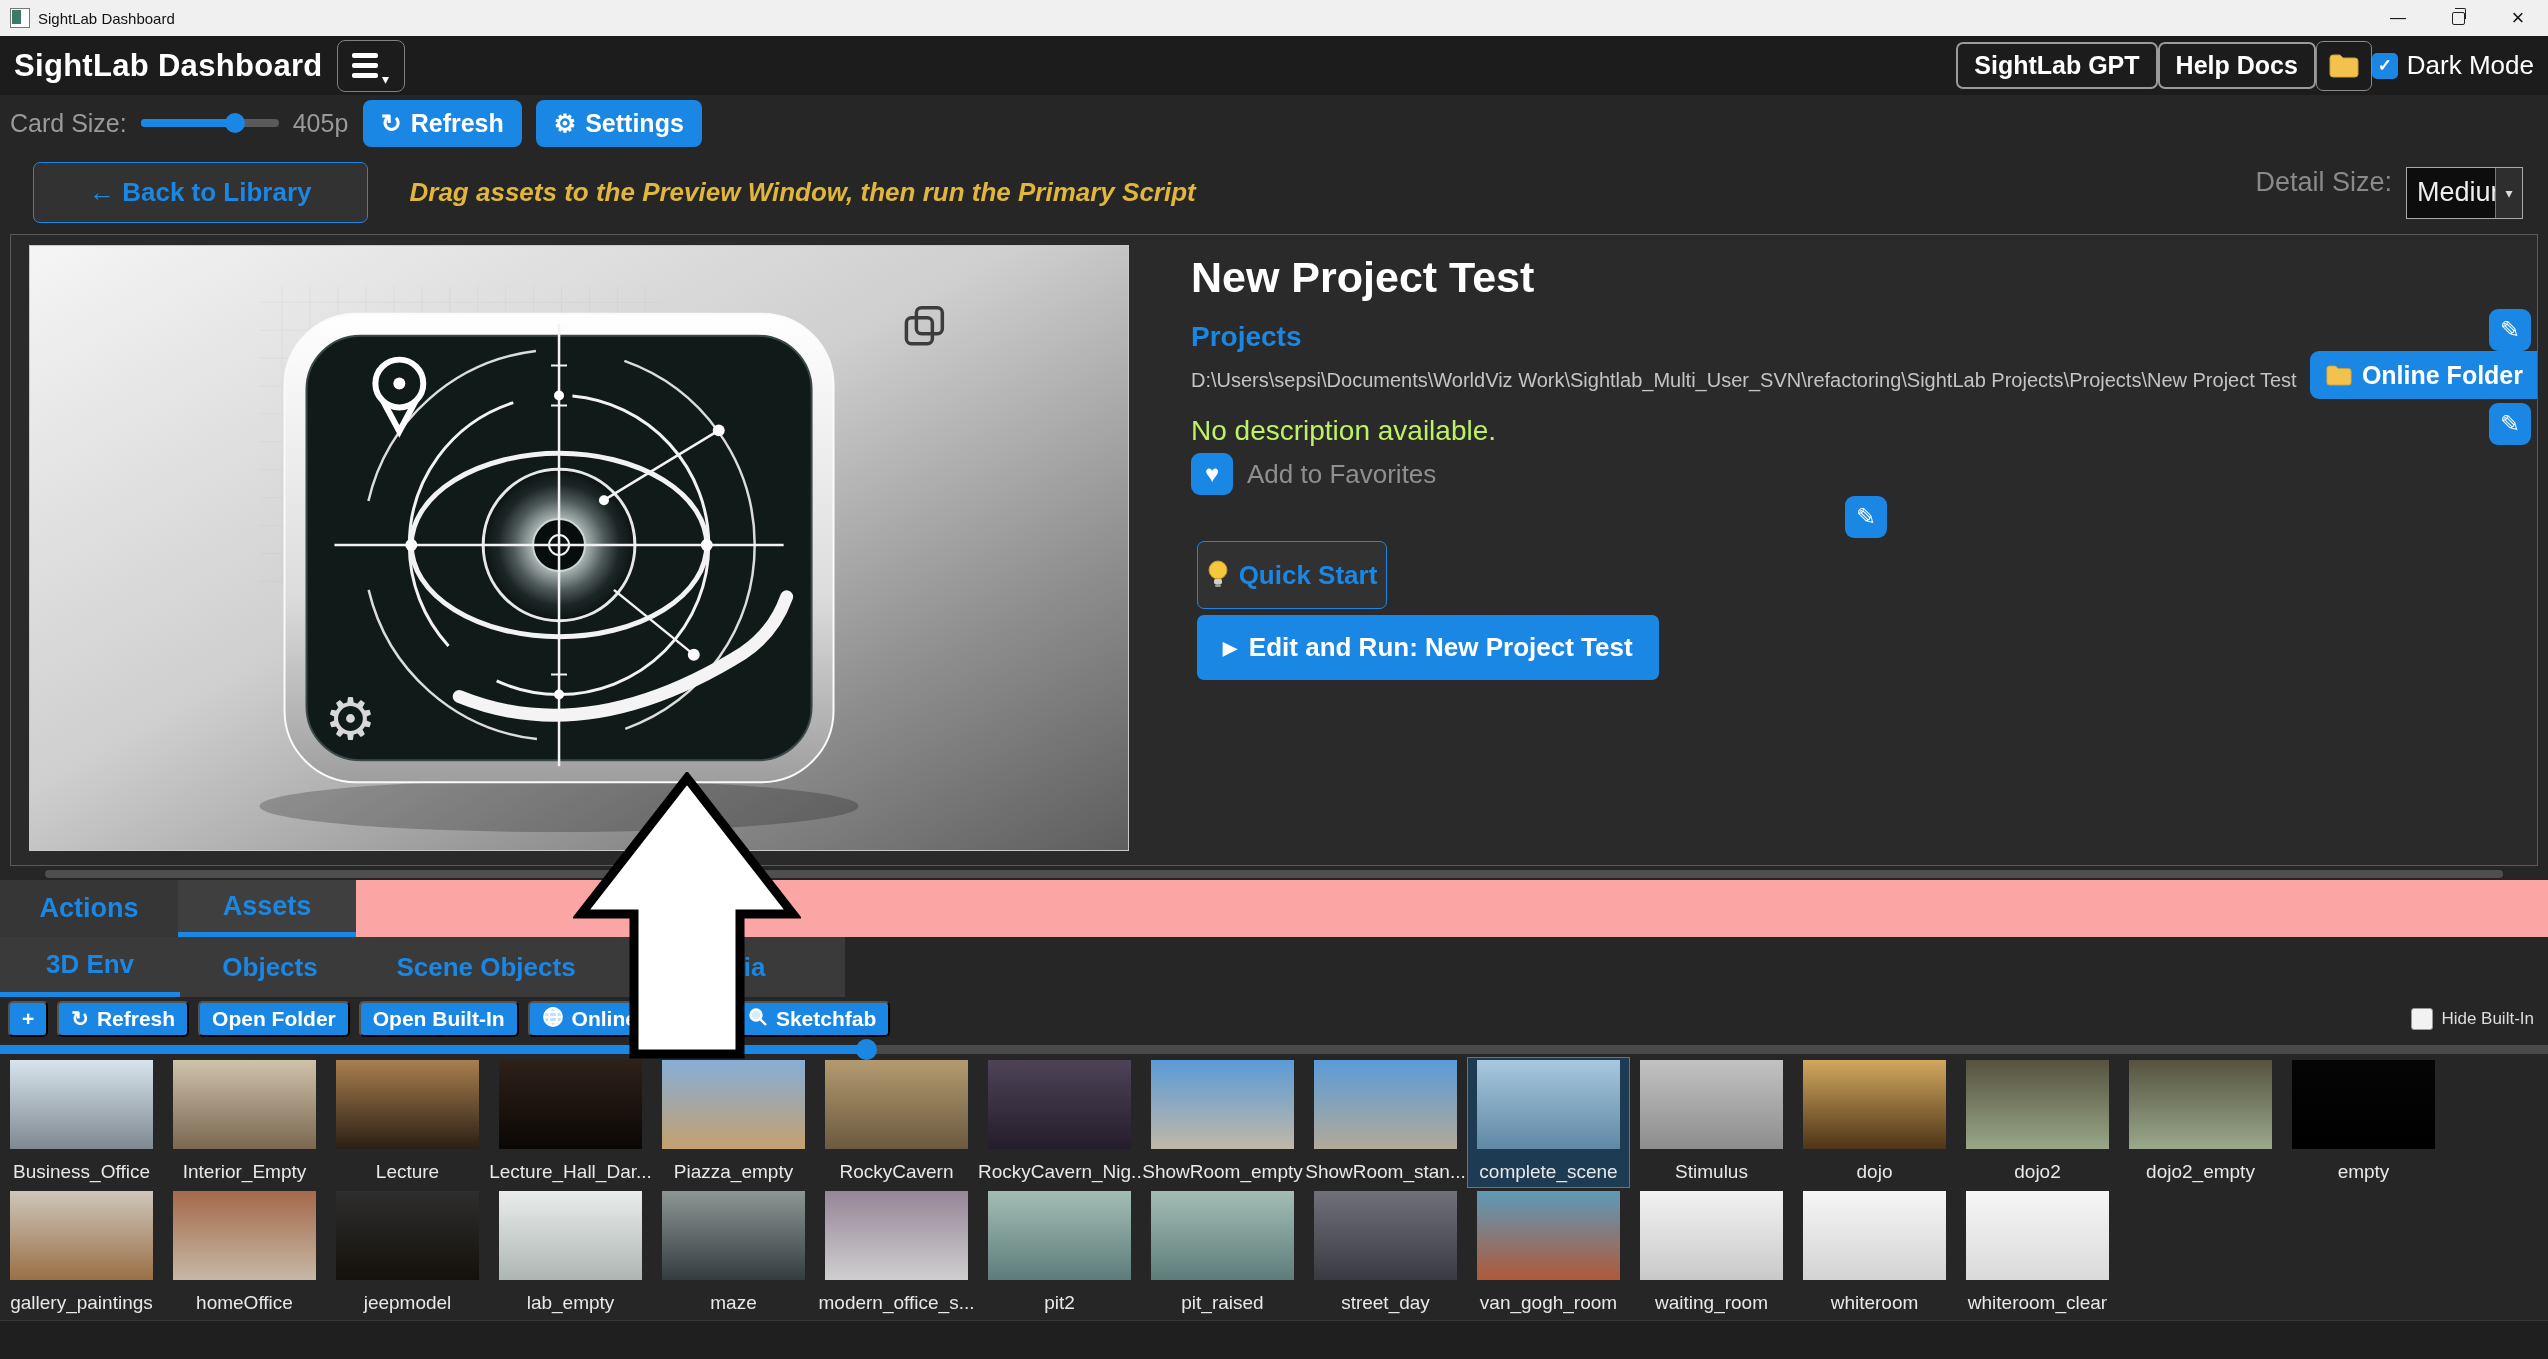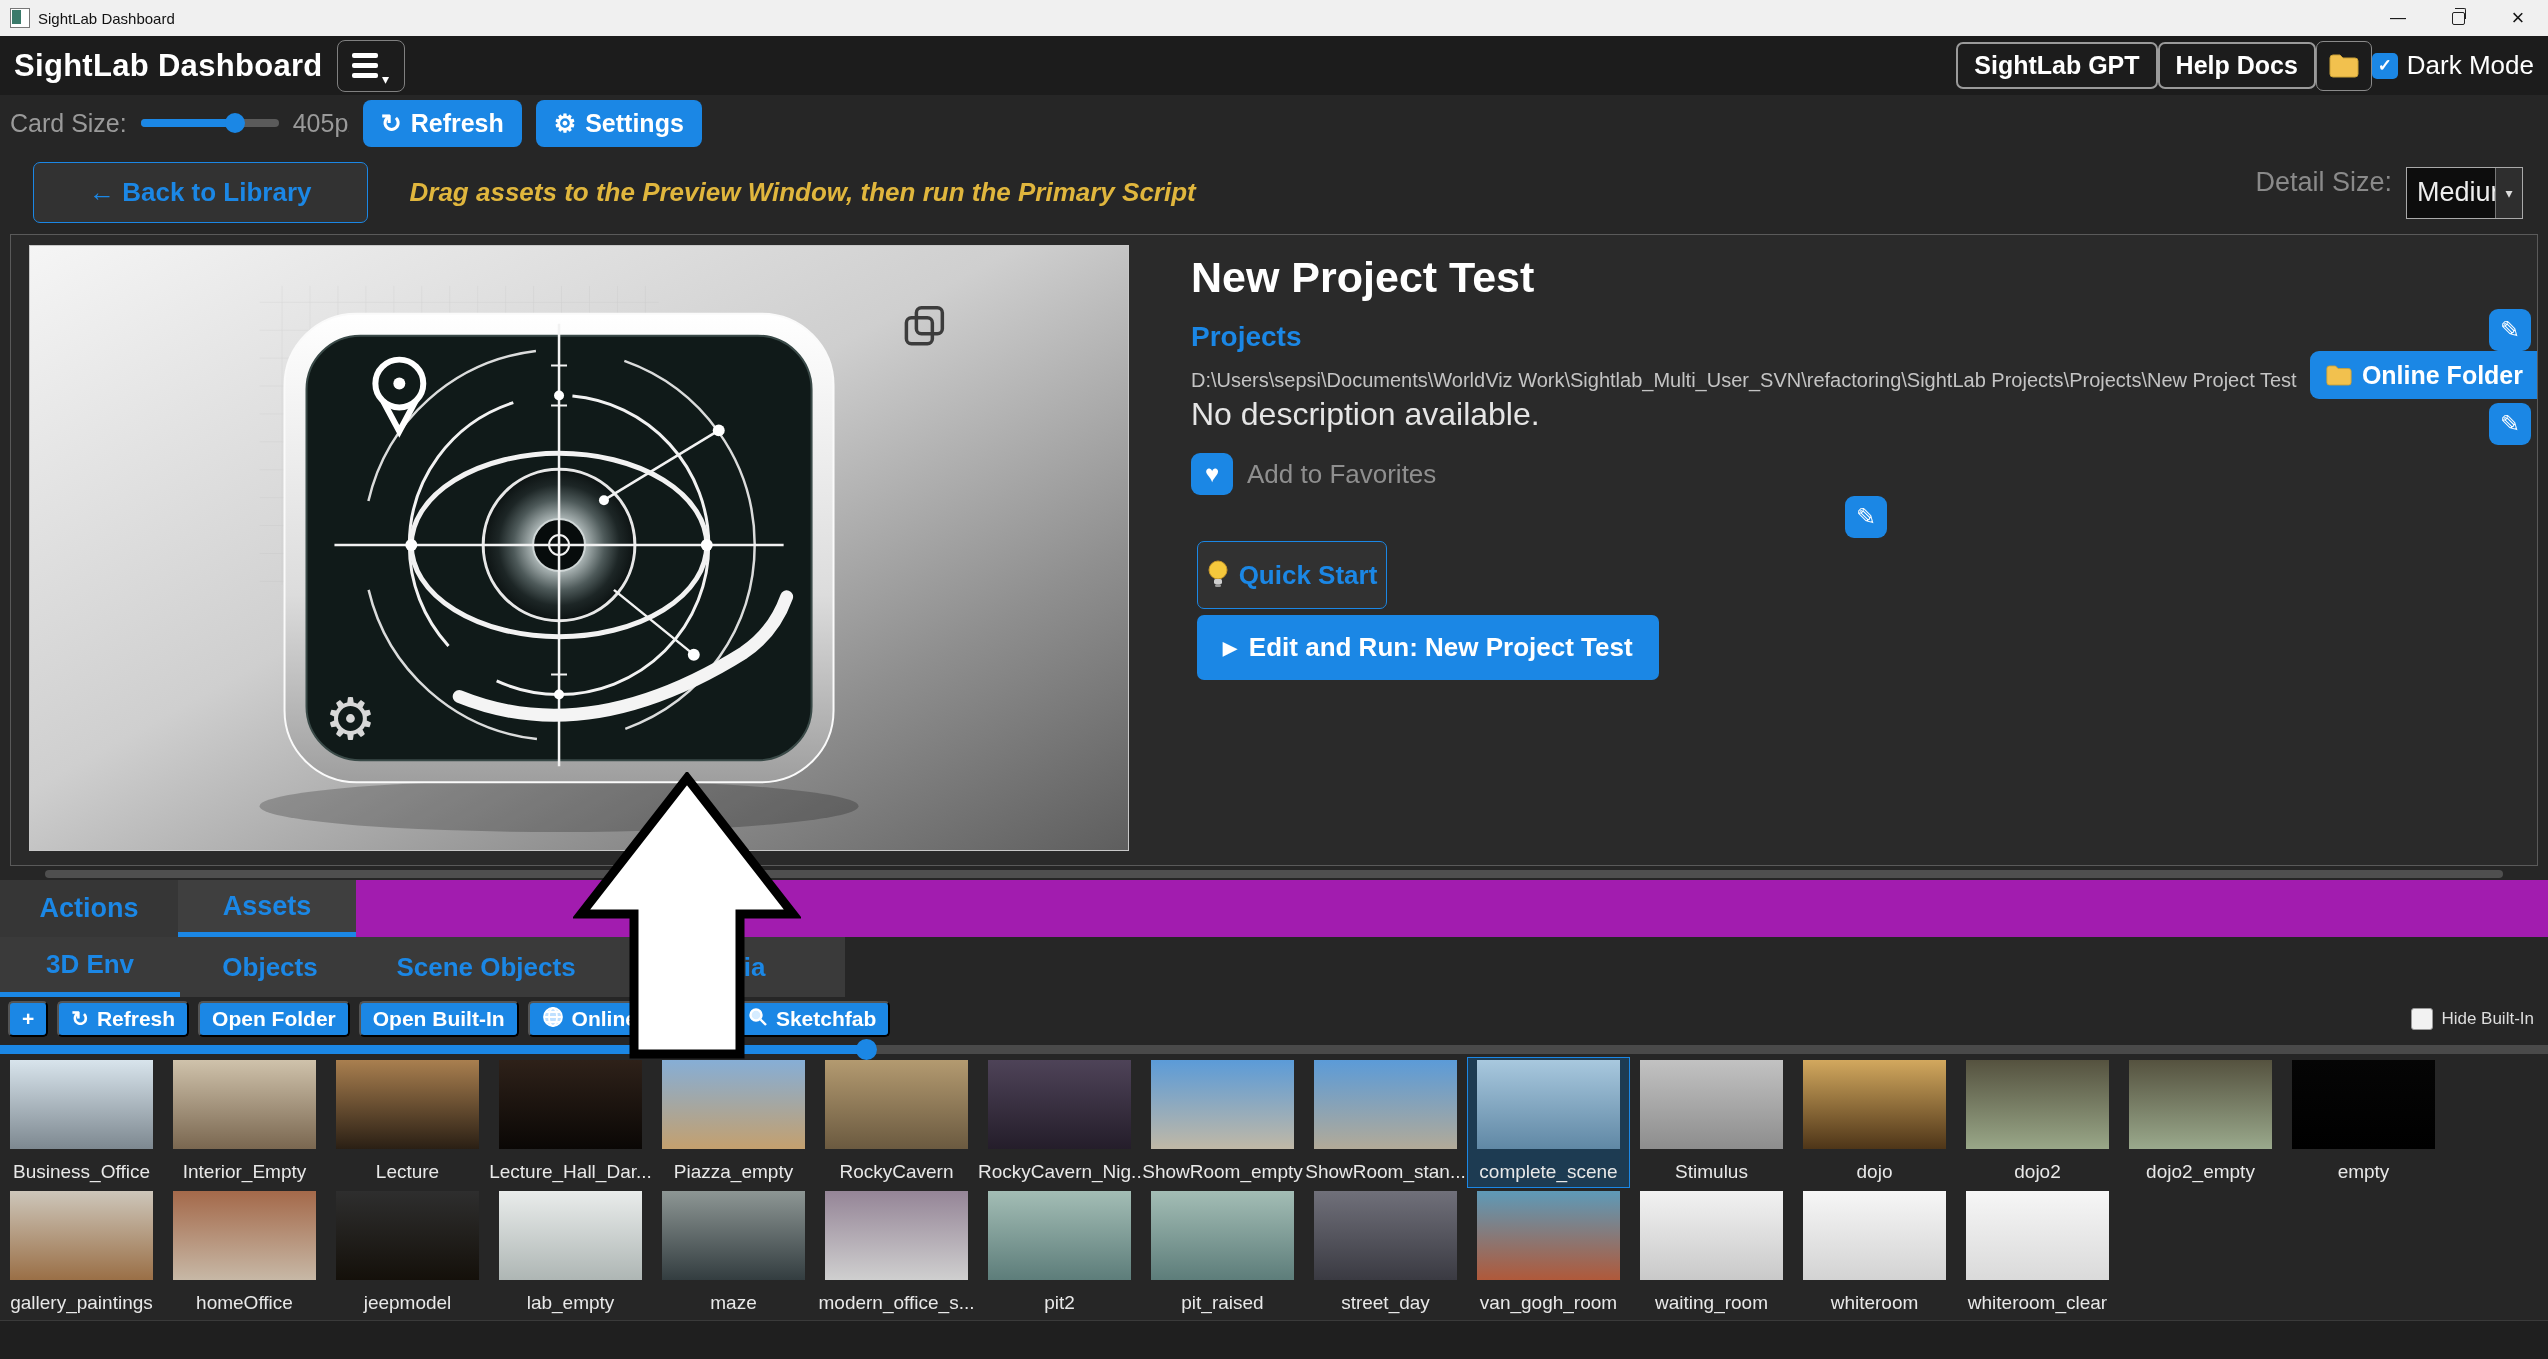--- a/index.html
+++ b/index.html
@@ -62,21 +62,21 @@
        display:flex;align-items:center;justify-content:center;font-size:14px;}
 
   
   .main-panel{position:relative;margin:0 10px;height:632px;border:1px solid #5a5a5a;background:#2a2a2a;box-sizing:border-box;}
   .preview-box{position:absolute;left:18px;top:10px;width:1100px;height:606px;border:1px solid #c8c8c8;box-sizing:border-box;}
   .preview-box svg{display:block;width:100%;height:100%;}
   .details{position:absolute;left:1180px;top:0;right:10px;height:100%;}
   .proj-title{position:absolute;left:0;top:18px;font-size:43px;font-weight:bold;}
   .proj-cat{position:absolute;left:0;top:86px;font-size:28px;font-weight:bold;color:#1b87e5;}
   .proj-path{position:absolute;left:0;top:134px;font-size:20px;color:#c4c4c4;white-space:nowrap;}
-  .proj-desc{position:absolute;left:0;top:161px;font-size:32px;color:#e5e5e5;}
+  .proj-desc{position:absolute;left:0;top:180px;font-size:28px;color:#bef264;}
   .fav-row{position:absolute;left:0;top:218px;display:flex;align-items:center;gap:14px;}
   .heart-btn{width:42px;height:42px;border-radius:9px;background:#1b87e5;color:#fff;font-size:24px;
        display:flex;align-items:center;justify-content:center;}
   .fav-label{color:#8f8f8f;font-size:26px;}
   .quick-btn{position:absolute;left:6px;top:306px;width:188px;height:66px;border:1px solid #1b87e5;
        background:#313131;border-radius:7px;color:#1b87e5;font-weight:bold;font-size:26px;
        display:flex;align-items:center;justify-content:center;gap:10px;}
   .editrun-btn{position:absolute;left:6px;top:380px;background:#1b87e5;border-radius:7px;color:#fff;
        font-weight:bold;font-size:26px;padding:17px 26px;display:flex;align-items:center;gap:12px;white-space:nowrap;}
   .play-glyph{font-size:18px;}
@@ -85,21 +85,21 @@
   .pencil-1{right:6px;top:74px;}
   .pencil-2{right:6px;top:168px;}
   .pencil-3{left:1834px;top:261px;}
   .locate-btn{position:absolute;right:0;top:116px;height:48px;background:#1b87e5;color:#fff;font-weight:bold;
        font-size:25px;border-radius:9px 0 0 9px;display:flex;align-items:center;gap:10px;padding:0 14px 0 16px;}
 
   
   .hscroll{height:8px;margin:4px 45px 2px 45px;background:#4f4f4f;border-radius:4px;}
 
   
-  .main-tabs{height:57px;display:flex;background:#a21caf;text-align:center;}
+  .main-tabs{height:57px;display:flex;background:#fca5a5;text-align:center;}
   .maintab{width:178px;height:100%;background:#363636;color:#1b87e5;font-weight:bold;font-size:27px;
        display:flex;align-items:center;justify-content:center;box-sizing:border-box;}
   .maintab.active{background:#3f3f3f;border-bottom:5px solid #1b87e5;}
   .sub-tabs{height:60px;display:flex;background:#262626;}
   .subtab-strip{display:flex;background:#3a3a3a;height:100%;}
   .subtab{height:100%;color:#1b87e5;font-weight:bold;font-size:26px;display:flex;align-items:center;
        justify-content:center;box-sizing:border-box;}
   .subtab.active{border-bottom:5px solid #1b87e5;}
 
   

